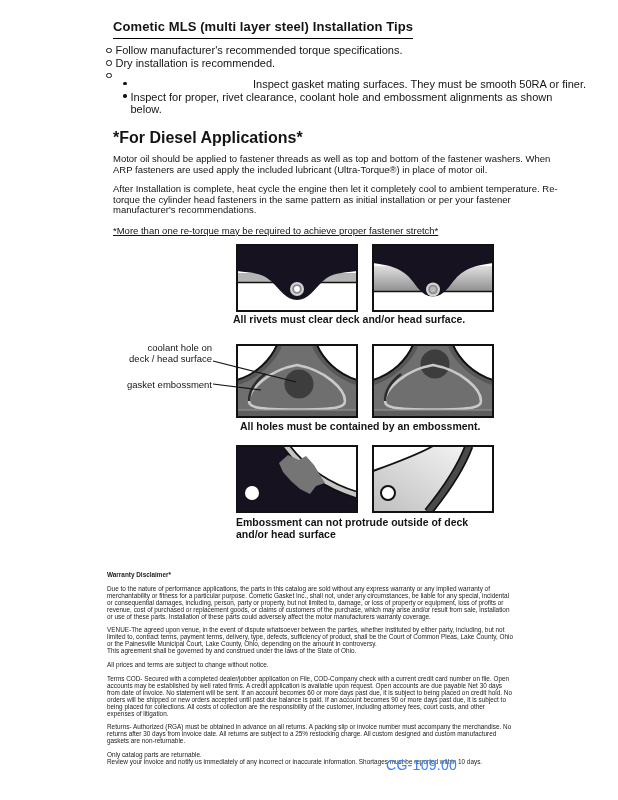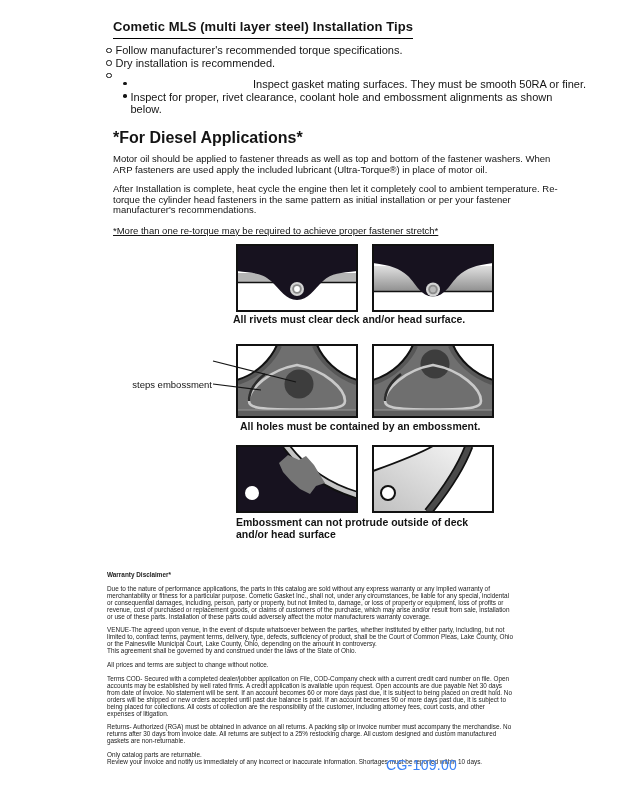--- a/index.html
+++ b/index.html
@@ -113,21 +113,25 @@
       <circle cx="61" cy="45.5" r="2.9" fill="#b9b9b9"></circle>
     </g>
     <rect x="1" y="1" width="120" height="66" fill="none" stroke="#111111" stroke-width="2"></rect>
   </svg>
 
   <div class="abs cap" style="left:233px;top:313px;">All rivets must clear deck and/or head surface.</div>
 
   <div class="abs col-head" style="left:236px;top:328px;">RIGHT</div>
   <div class="abs col-head" style="left:372px;top:328px;">WRONG</div>
 
-  <div class="abs lbl" style="left:90px;top:379px;">steps embossment</div>
+  <div class="abs lbl" style="left:90px;top:342px;">
+    <div>coolant hole on</div>
+    <div>deck / head surface</div>
+  </div>
+  <div class="abs lbl" style="left:90px;top:379px;">gasket embossment</div>
 
   <svg class="abs panel" style="left:236px;top:344px;" width="122" height="74" viewBox="0 0 122 74">
     <rect x="1" y="1" width="120" height="72" fill="#6f6f6f"></rect>
     <path d="M44,2 C38,16 23,32 2,39" stroke="#575757" stroke-width="4" fill="none"></path>
     <path d="M78,2 C84,16 99,32 120,39" stroke="#575757" stroke-width="4" fill="none"></path>
     <path d="M1,1 H41 C35,15 21,30 1,36 Z" fill="#ffffff" stroke="#111111" stroke-width="2"></path>
     <path d="M121,1 H81 C87,15 101,30 121,36 Z" fill="#ffffff" stroke="#111111" stroke-width="2"></path>
     <path d="M13,57 C13,45 33,26 61,21 C89,26 109,45 109,57 C109,63 103,65.5 61,65.5 C19,65.5 13,63 13,57 Z" fill="none" stroke="#c9c9c9" stroke-width="2.6"></path>
     <path d="M13,57 C13,47 20,37 29,30" stroke="#2c2c2c" stroke-width="2.6" fill="none"></path>
     <circle cx="63" cy="40" r="14.5" fill="#3d3d3d"></circle>

